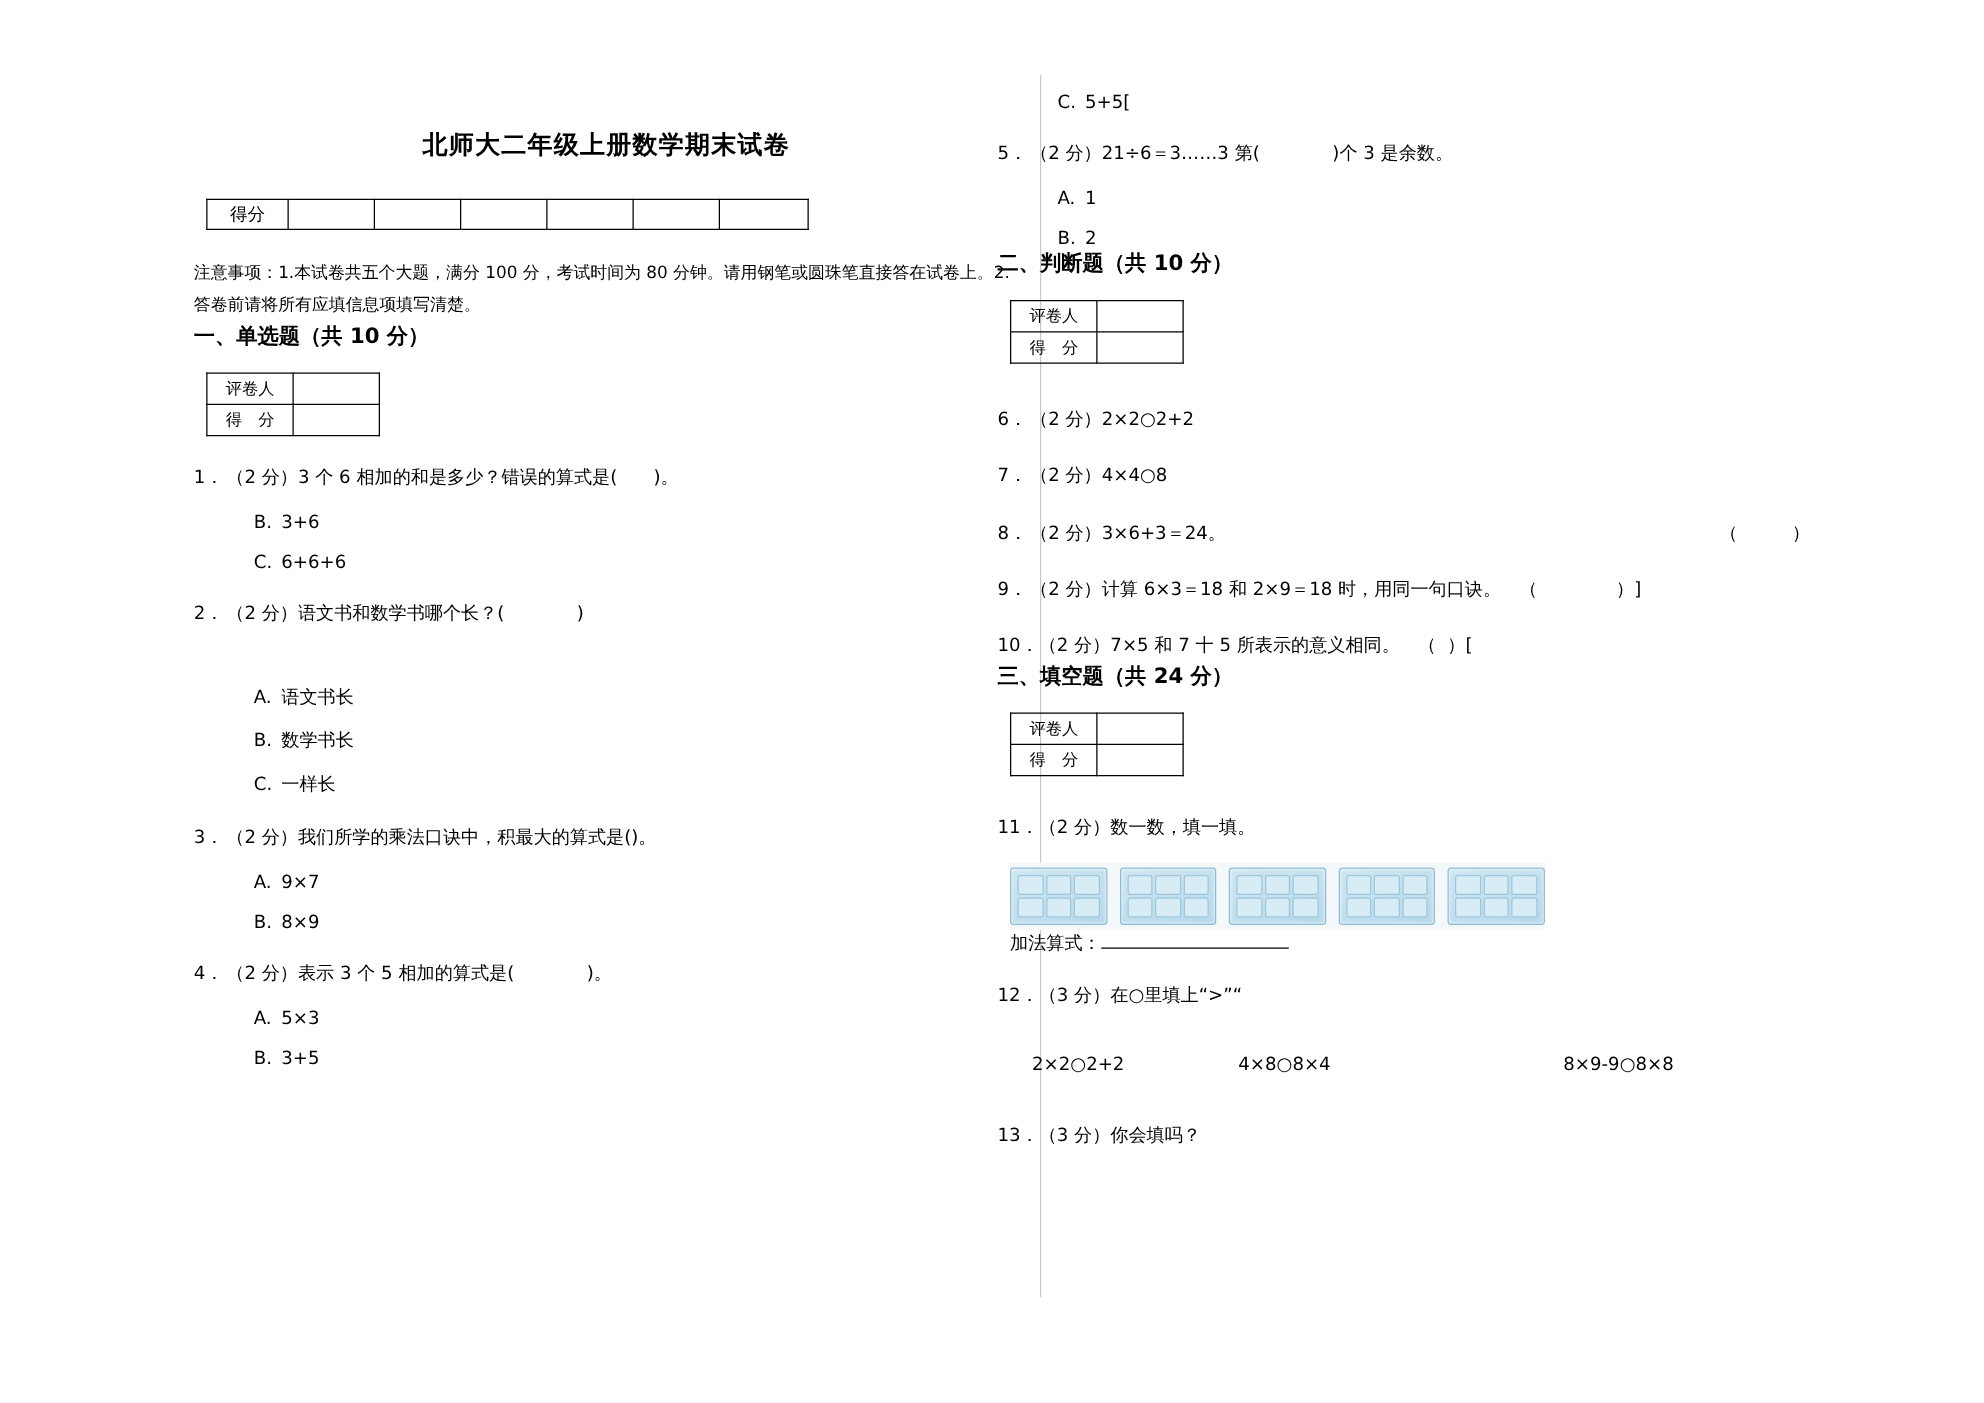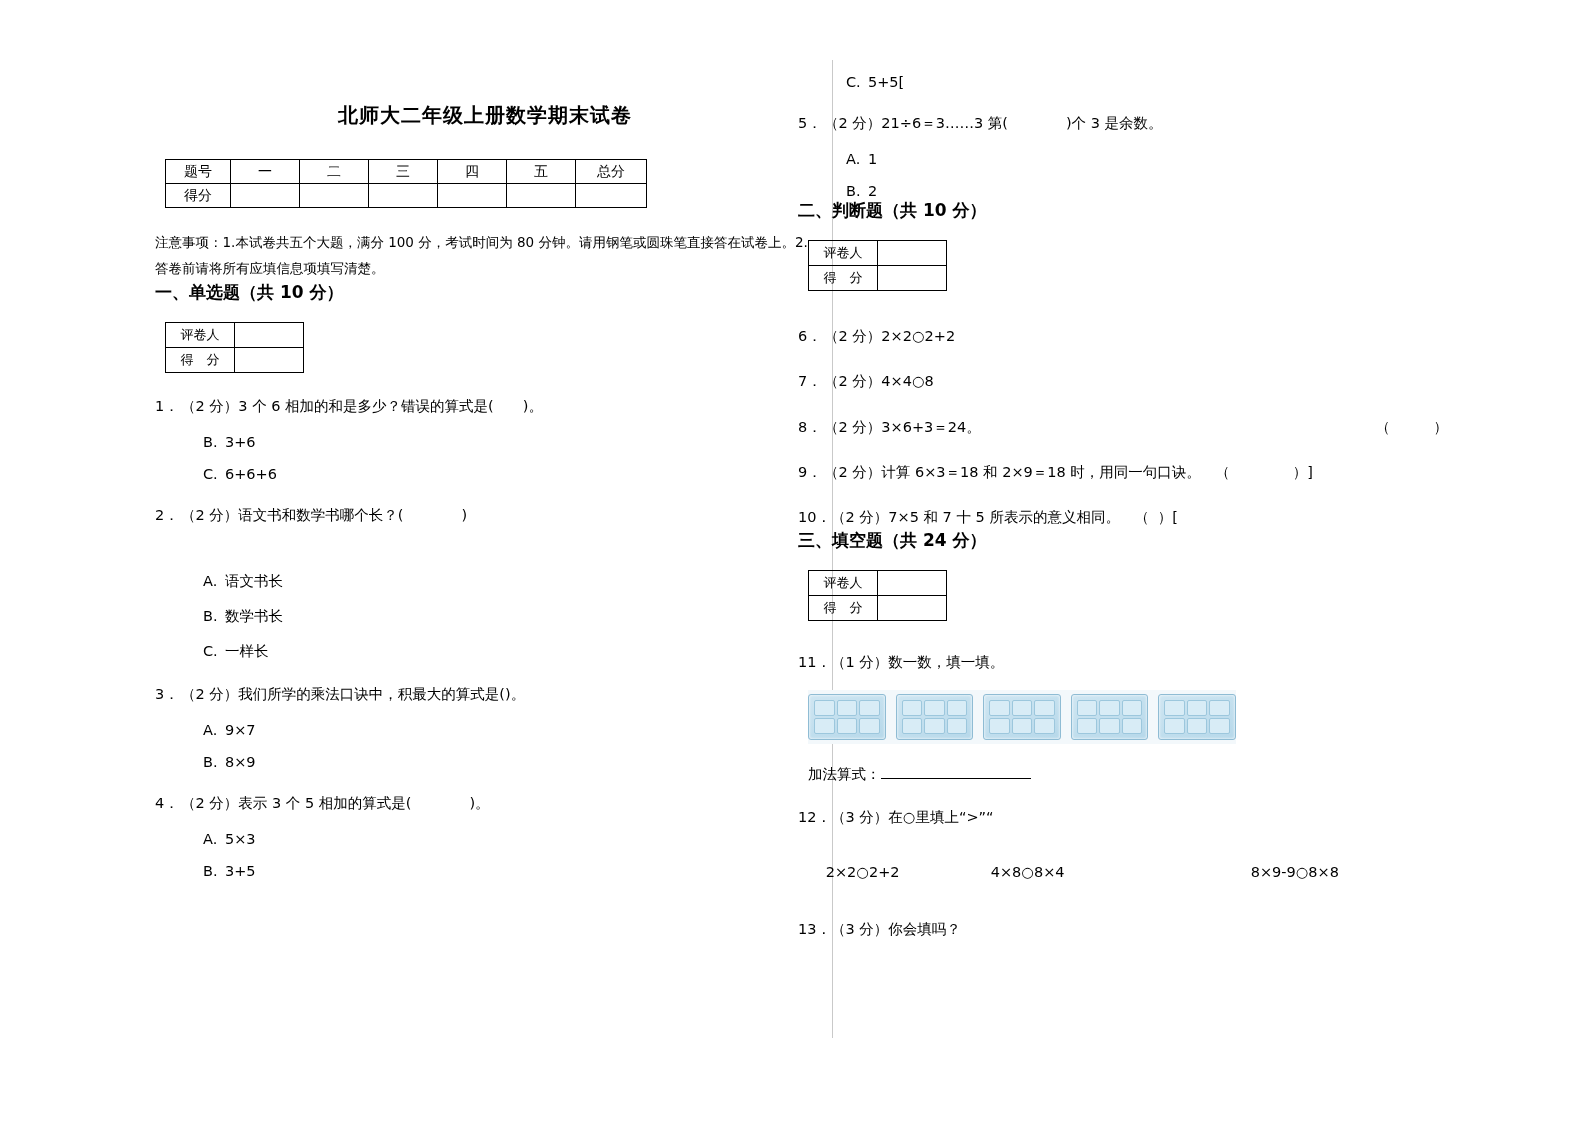--- a/index.html
+++ b/index.html
@@ -142,21 +142,20 @@
     gap: 2px;
   }
   .tray .cells i {
     display: block;
     background: #d8ecf6;
     border: 1px solid #9cc7dd;
     border-radius: 2px;
   }
   .row-line {
     font-size: 14.5px;
-    margin-top: 20px;
     margin-left: 0px;
     font-family: "DejaVu Sans", sans-serif;
   }
   .cmp-row {
     font-size: 14.5px;
     margin-top: 18px;
     font-family: "DejaVu Sans", sans-serif;
     white-space: pre;
   }
   .indent { margin-left: 10px; }
@@ -171,29 +170,20 @@
 <div class="page">
 
   <div class="divider"></div>
 
   <div class="col-left">
 
     <div class="doc-title">北师大二年级上册数学期末试卷</div>
 
     <table class="score-head">
       <tbody>
-          <tr>
-        <td class="lbl">题号</td>
-        <td class="cel">一</td>
-        <td class="cel">二</td>
-        <td class="cel">三</td>
-        <td class="cel">四</td>
-        <td class="cel">五</td>
-        <td class="tot">总分</td>
-      </tr>
       <tr>
         <td class="lbl">得分</td>
         <td class="cel"></td>
         <td class="cel"></td>
         <td class="cel"></td>
         <td class="cel"></td>
         <td class="cel"></td>
         <td class="tot"></td>
       </tr>
     </tbody>
@@ -297,21 +287,21 @@
         <td class="b"></td>
       </tr>
       <tr>
         <td class="a">得　分</td>
         <td class="b"></td>
       </tr>
     </tbody>
       </table>
 
     <div class="q" style="margin-top:30px">
-      <span class="num">11．</span><span>（1 分）数一数，填一填。</span>
+      <span class="num">11．</span><span>（2 分）数一数，填一填。</span>
     </div>
 
     <div class="imgrow">
       <div class="tray">
           <span class="cells">
             <i></i>
             <i></i>
             <i></i>
             <i></i>
             <i></i>

